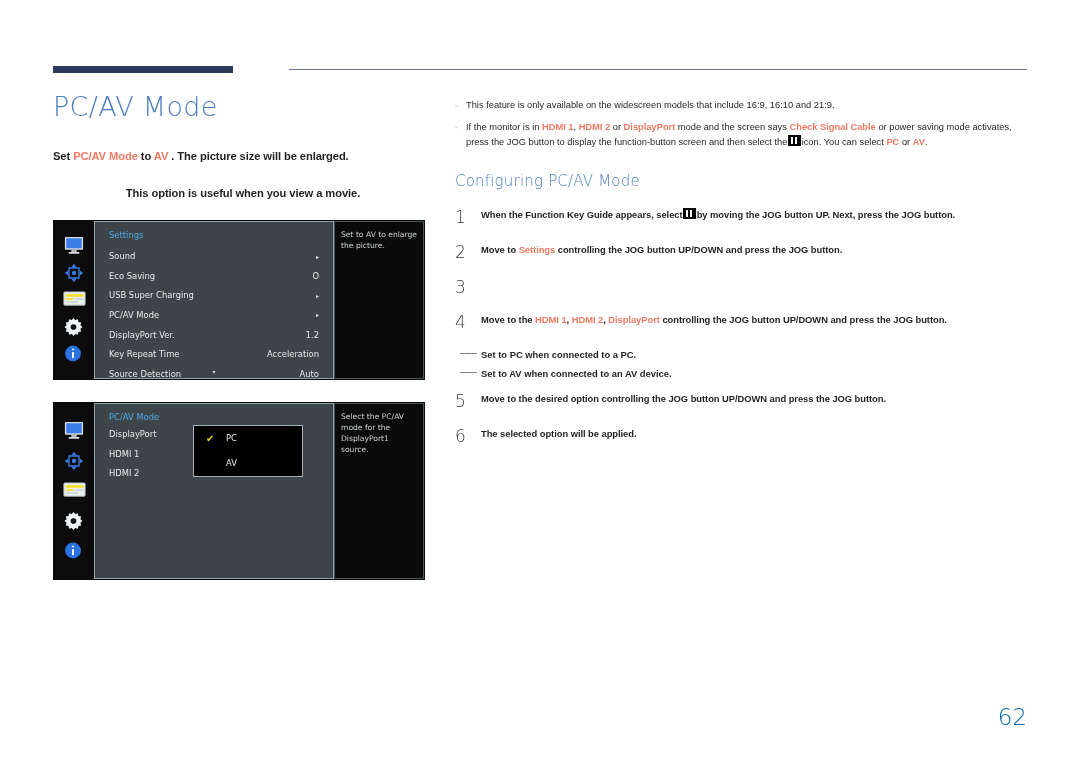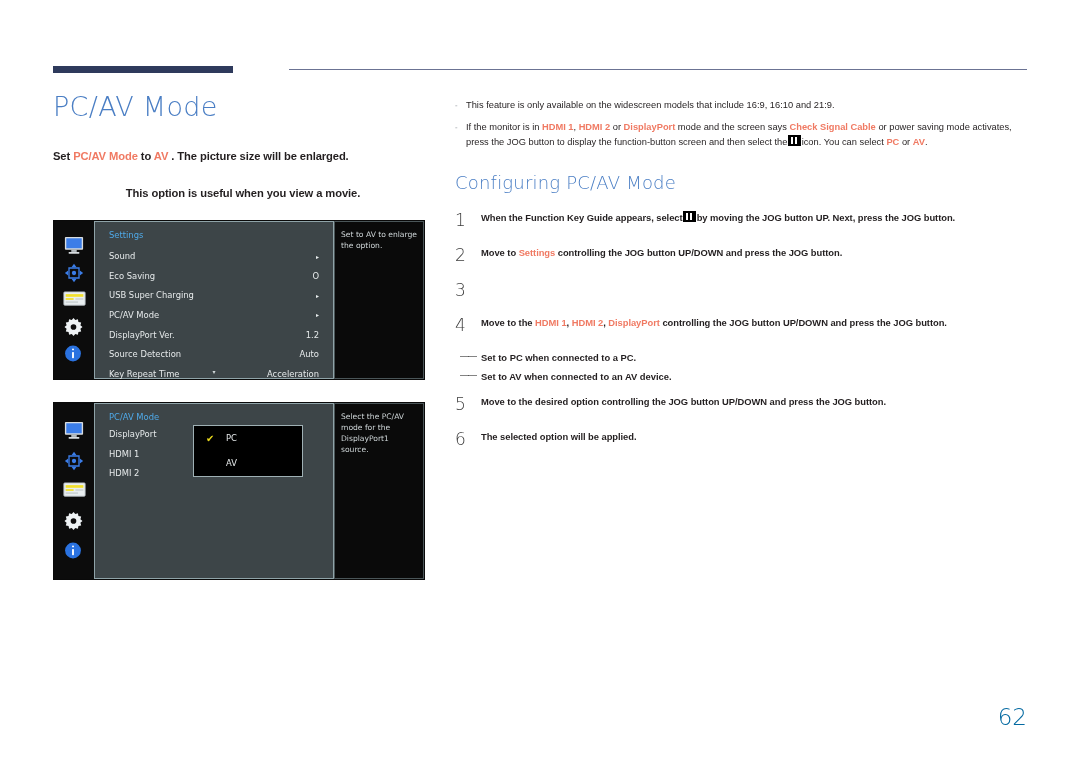--- a/index.html
+++ b/index.html
@@ -174,21 +174,21 @@
   .glyph-box::before {
     content:"";
     position:absolute; left:3px; top:2px; width:1.5px; height:7px;
     background:#fff;
     box-shadow:4px 0 0 #fff;
   }
 
   #section-heading {
     font-family:"DejaVu Sans", sans-serif;
     font-weight:300;
-    font-size:18px;
+    font-size:15px;
     color:#4a7ec4;
     margin:22px 0 18px 0;
     letter-spacing:0.2px;
   }
 
   .step {
     display:flex;
     align-items:flex-start;
     margin-bottom:17px;
   }
@@ -321,32 +321,32 @@
       </div>
       <div class="osd-row">
         <span class="lbl">PC/AV Mode</span>
         <span class="val arrow">▸</span>
       </div>
       <div class="osd-row">
         <span class="lbl">DisplayPort Ver.</span>
         <span class="val">1.2</span>
       </div>
       <div class="osd-row">
+        <span class="lbl">Key Repeat Time</span>
+        <span class="val">Acceleration</span>
+      </div>
+      <div class="osd-row">
         <span class="lbl">Source Detection</span>
         <span class="val">Auto</span>
       </div>
-      <div class="osd-row">
-        <span class="lbl">Key Repeat Time</span>
-        <span class="val">Acceleration</span>
-      </div>
 
       <div class="osd-down">▾</div>
     </div>
 
-    <div class="osd-desc">Set to AV to enlarge the option.</div>
+    <div class="osd-desc">Set to AV to enlarge the picture.</div>
   </div>
 
   <div class="osd" id="osd2">
     <div class="osd-sidebar">
       <span class="osd-icon">
         <svg viewBox="0 0 24 22" width="22" height="20">
           <rect x="2" y="1" width="20" height="14" rx="1" fill="#d8dde0"></rect>
           <rect x="3.5" y="2.5" width="17" height="11" fill="#3b7de8"></rect>
           <rect x="9" y="15" width="6" height="2.5" fill="#b9c0c4"></rect>
           <rect x="6" y="17.5" width="12" height="2" rx="0.8" fill="#d8dde0"></rect>

